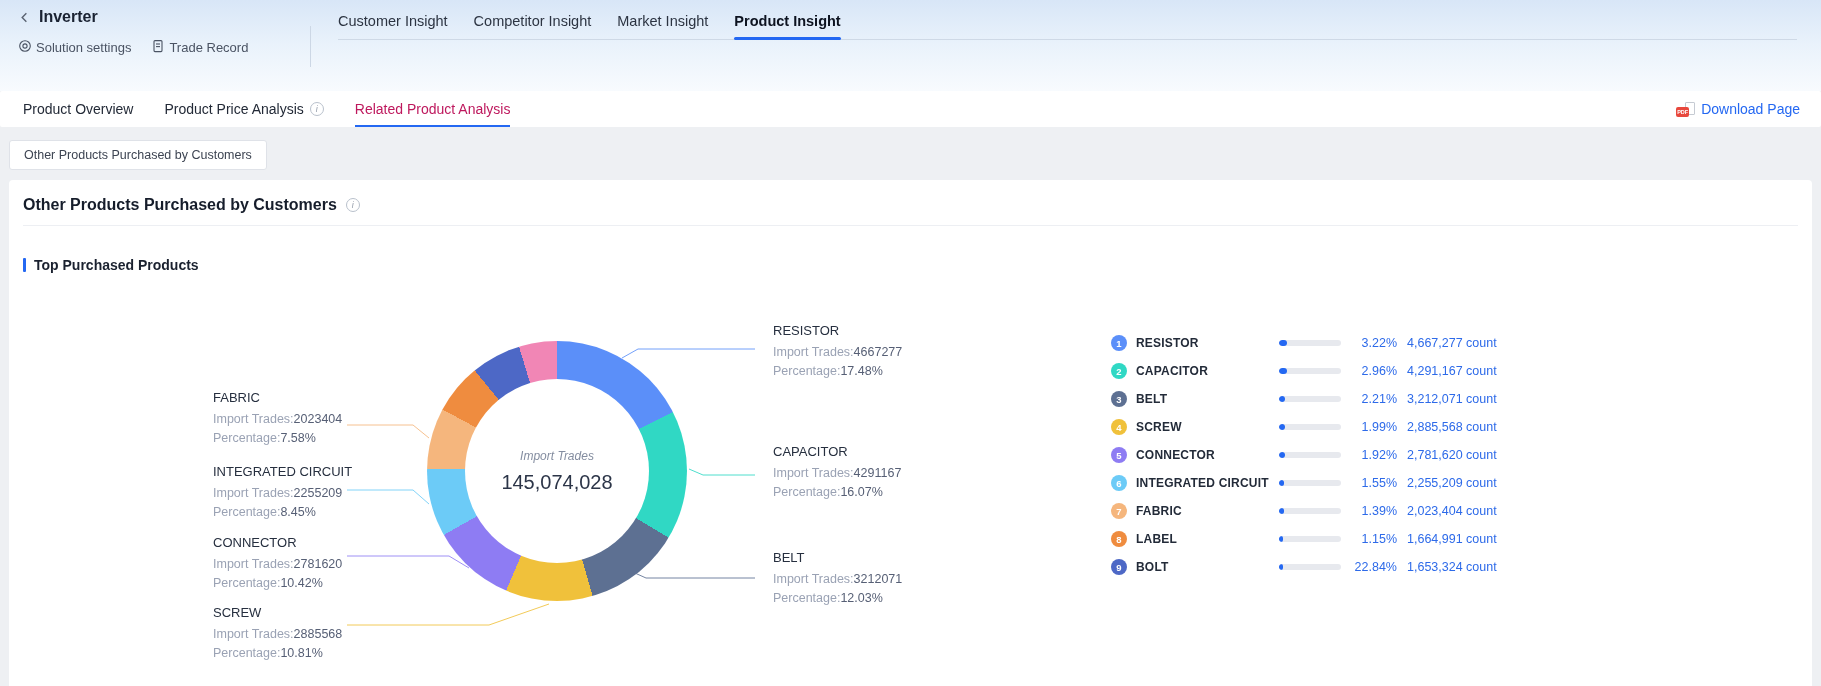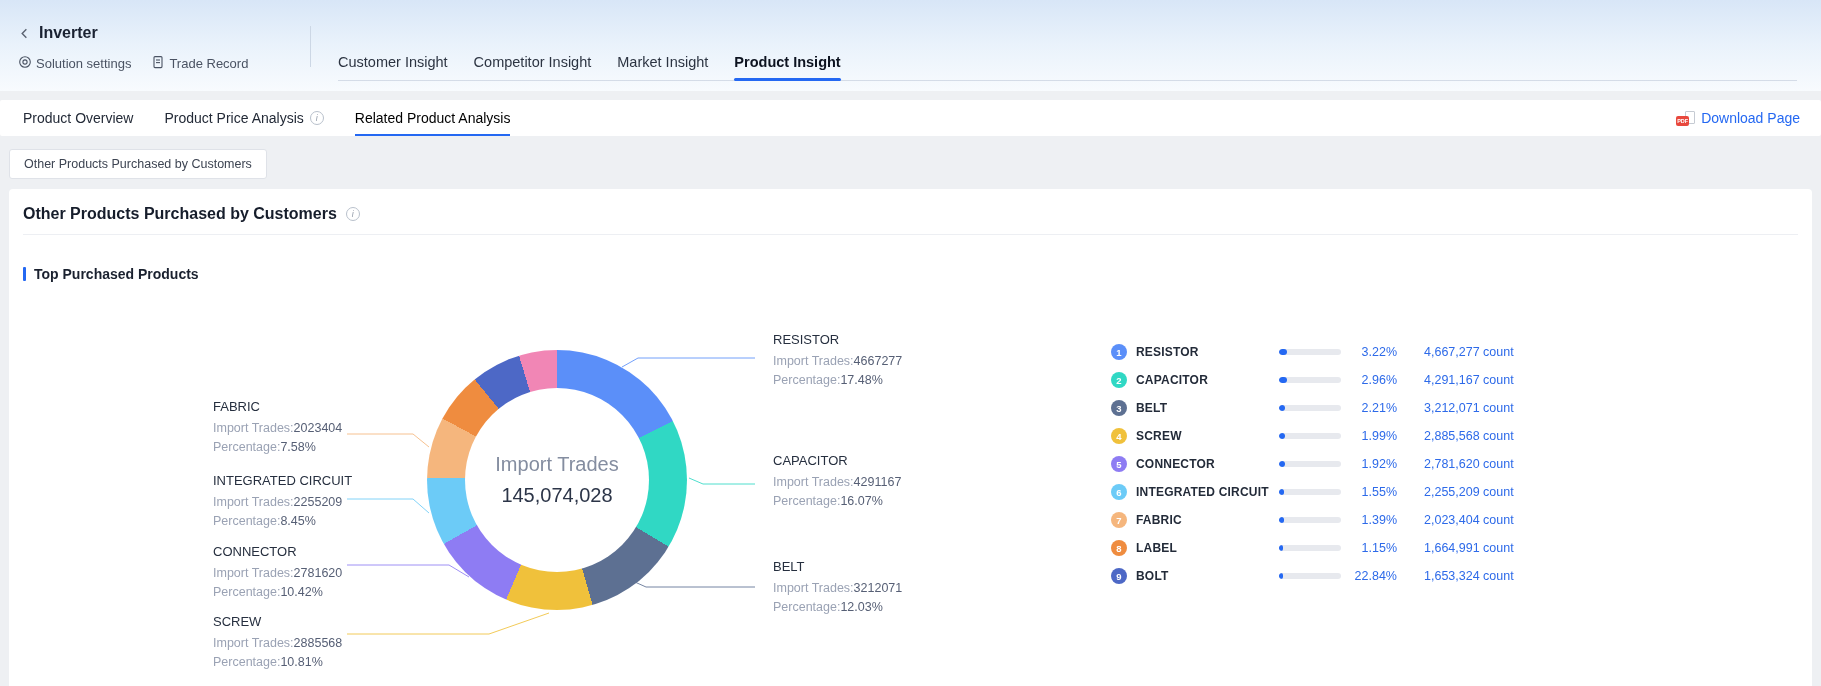--- a/index.html
+++ b/index.html
@@ -2,46 +2,46 @@
 <html><head>
 <meta charset="utf-8">
 <style>
   * { margin:0; padding:0; box-sizing:border-box; }
   html,body { width:1821px; height:686px; overflow:hidden; }
   body { background:#eef0f3; font-family:"Liberation Sans", sans-serif; color:#1d2433; }
 
   
   .header { height:91px; background:linear-gradient(180deg,#d8e6f7 0%,#e9f2fb 48%,#f8fbfe 100%);
             display:flex; padding:0 24px 0 18px; }
-  .header-left { width:292px; padding-top:24px; flex:none; }
+  .header-left { width:292px; padding-top:8px; flex:none; }
   .title-row { display:flex; align-items:center; gap:7px; }
   .back-btn { width:14px; height:14px; display:inline-flex; align-items:center; cursor:pointer; }
   .page-title { font-size:16px; font-weight:700; color:#1a2232; }
   .actions-row { display:flex; gap:20px; margin-top:13px; align-items:center; }
   .header-action { display:flex; align-items:center; gap:4px; font-size:13px; color:#4a5363; cursor:pointer; }
   .header-vdiv { width:1px; background:#ccd7e5; margin:26px 0 24px; }
-  .header-right { flex:1; padding-left:27px; padding-top:13px;margin-top:41px; }
+  .header-right { flex:1; padding-left:27px; padding-top:13px; }
   .tabs-top { display:flex; gap:26px; border-bottom:1px solid rgba(185,197,214,.55); padding-bottom:10px; }
   .main-tab { font-size:14.5px; color:#2c3442; cursor:pointer; position:relative; white-space:nowrap; }
   .main-tab.active { font-weight:700; color:#0d1320; }
   .main-tab.active::after { content:""; position:absolute; left:0; right:0; bottom:-11px; height:3px;
                             background:#2468f2; border-radius:2px; }
   .tabs-sub { display:flex; gap:31px; margin-top:10px; }
   .sub-tab { font-size:14.5px; color:#8b93a3; cursor:pointer; position:relative; white-space:nowrap; }
   .sub-tab.active { color:#2468f2; }
   .sub-tab.active::after { content:""; position:absolute; left:0; right:0; bottom:-9px; height:3px;
                            background:#2468f2; border-radius:2px; }
 
   
-  .toolbar { margin-top:9px; height:36px; background:#fff; border-radius:2px;
+  .toolbar { height:36px; background:#fff; border-radius:2px;
              display:flex; align-items:stretch; padding:0 21px 0 23px; }
   .toolbar-tabs { display:flex; }
   .toolbar-tab { font-size:14px; color:#232a37; margin-right:31px; display:flex; align-items:center; gap:6px;
                  position:relative; cursor:pointer; white-space:nowrap; }
-  .toolbar-tab.active { color:#000000; }
+  .toolbar-tab.active { color:#be185d; }
   .toolbar-tab.active::after { content:""; position:absolute; left:0; right:0; bottom:0; height:2px; background:#2468f2; }
   .toolbar-spacer { flex:1; }
   .download { display:flex; align-items:center; gap:6px; color:#2468f2; font-size:14px; cursor:pointer; }
 
   .info-icon { width:14px; height:14px; border-radius:50%; border:1px solid #b9c1cc; color:#99a1ae;
                font-size:9px; line-height:1; display:inline-flex; align-items:center; justify-content:center;
                font-style:italic; flex:none; cursor:pointer; }
 
   
   .filters { margin:13px 0 0 9px; display:flex; gap:10px; }
@@ -57,37 +57,37 @@
   .blue-bar { width:3px; height:14px; background:#2468f2; border-radius:1px; }
   .subsection-title { font-size:14px; font-weight:700; color:#1a212f; }
 
   .chart-area { position:absolute; left:0; top:88px; width:100%; height:421px; }
   .leads { position:absolute; inset:0; width:100%; height:100%; pointer-events:none; }
 
   .donut { position:absolute; left:418px; top:73px; width:260px; height:260px; border-radius:50%; cursor:pointer; }
   .donut::after { content:""; position:absolute; inset:38px; background:#fff; border-radius:50%; }
   .donut-center { position:absolute; inset:0; z-index:2; display:flex; flex-direction:column;
                   align-items:center; justify-content:center; gap:8px; }
-  .center-label { font-size:20px; color:#848da0; }
+  .center-label { font-size:12px; color:#848da0;font-style:italic; }
   .center-value { font-size:20px; color:#2c3548; }
 
   .callout { position:absolute; width:195px; }
   .c-name { font-size:13px; color:#262f3f; margin-bottom:5px; }
   .c-line { font-size:12.5px; color:#9aa2b4; line-height:19px; white-space:nowrap; }
   .c-val { color:#565f75; }
 
   .legend { position:absolute; left:1102px; top:61px; }
   .legend-row { display:flex; align-items:center; height:28px; cursor:pointer; }
   .badge { width:16px; height:16px; border-radius:50%; color:#fff; font-size:9.5px; font-weight:700;
            display:flex; align-items:center; justify-content:center; margin-right:9px; flex:none; }
   .l-name { width:143px; font-size:12px; font-weight:600; color:#232b39; letter-spacing:.2px; }
   .l-bar { width:62px; height:6px; background:#e7e9ee; border-radius:3px; position:relative; overflow:hidden; flex:none; }
   .l-fill { position:absolute; left:0; top:0; bottom:0; background:#2468f2; border-radius:3px; }
   .l-pct { width:46px; text-align:right; font-size:12.5px; color:#2d6ae9; margin-left:10px; }
-  .l-count { margin-left:27px; font-size:12.5px; color:#2d6ae9; white-space:nowrap; }
+  .l-count { margin-left:10px; font-size:12.5px; color:#2d6ae9; white-space:nowrap; }
 
   .pdf-icon { position:relative; width:19px; height:15px; display:inline-block; flex:none; }
   .pdf-back { position:absolute; right:0; top:0; width:10px; height:13px; background:#fff;
               border:1px solid #c6cbd3; border-radius:1px; }
   .pdf-front { position:absolute; left:0; bottom:0; width:13px; height:10px; background:#e8483d; border-radius:2px;
                color:#fff; font-size:5.5px; font-weight:700; display:flex; align-items:center; justify-content:center; }
 </style>
 </head>
 <body>
 

